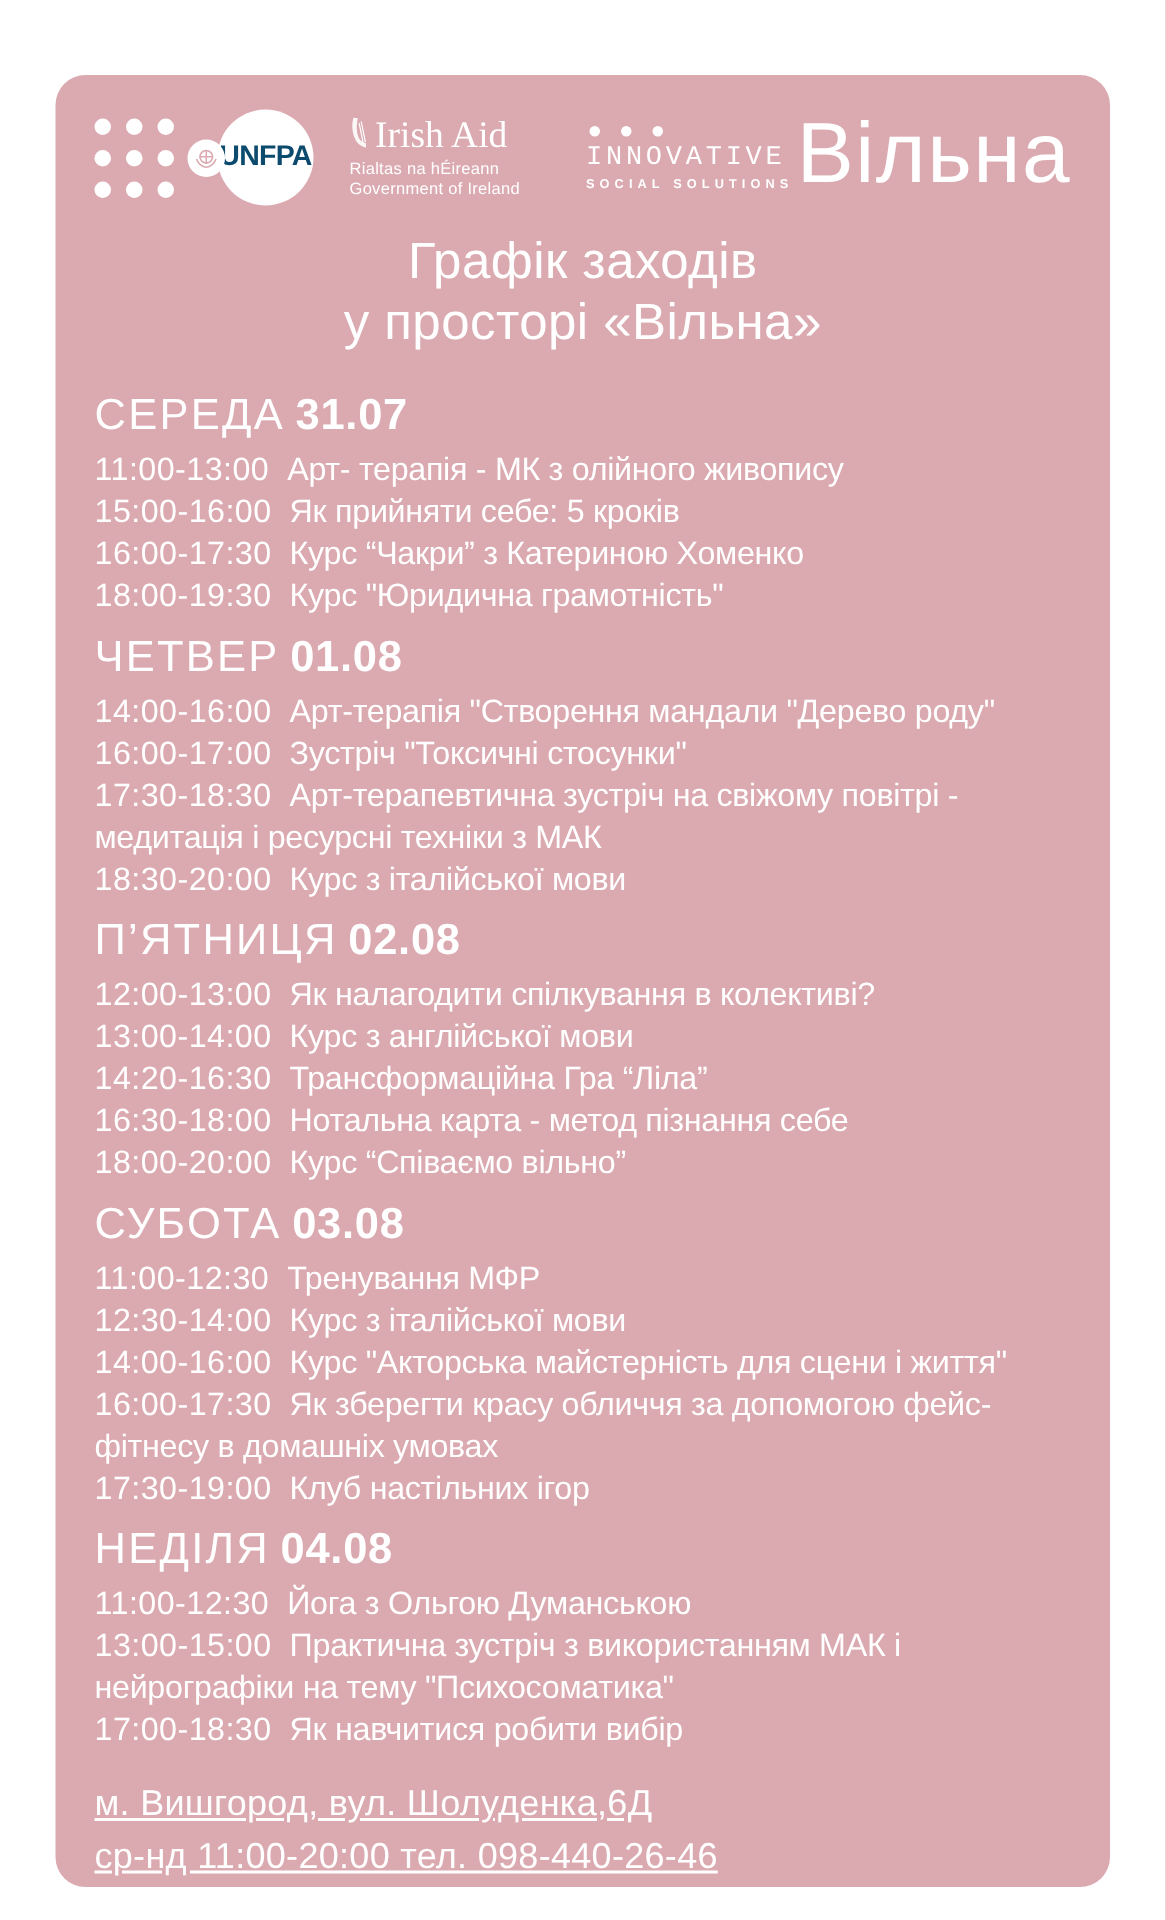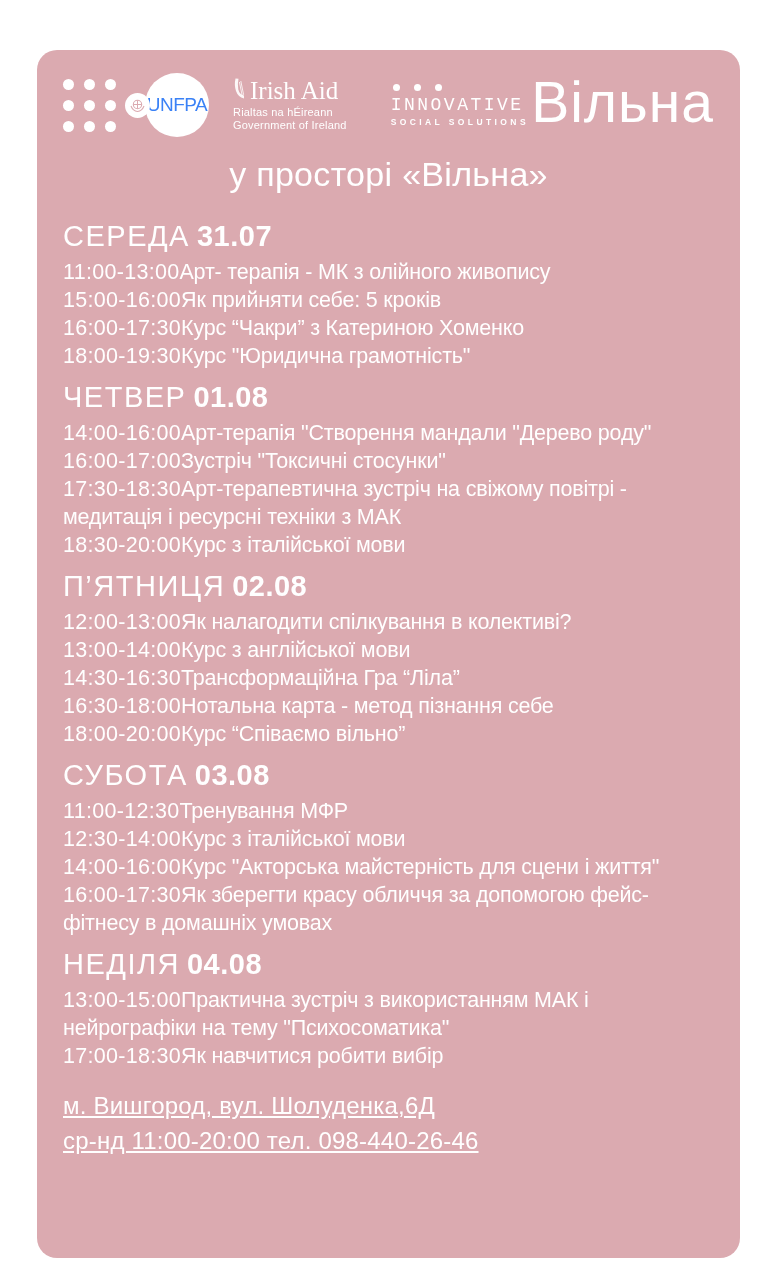--- a/index.html
+++ b/index.html
@@ -13,39 +13,39 @@
     background:#dbaab0;border-radius:20px;color:#ffffff;
     box-sizing:border-box;padding:16px 26px 0 26px;overflow:hidden;
   }
   
   .logos-row{display:flex;align-items:center;height:78px;}
   .unfpa{display:flex;align-items:center;}
   .dots-grid{display:grid;grid-template-columns:repeat(3,11px);grid-auto-rows:11px;gap:10px;margin-right:9px;}
   .dots-grid .dot{width:11px;height:11px;border-radius:50%;background:#fff;}
   .un-emblem{width:25px;height:25px;border-radius:50%;background:#fff;display:flex;align-items:center;justify-content:center;margin-right:-5px;position:relative;z-index:1;}
   .unfpa-circle{width:64px;height:64px;border-radius:50%;background:#fff;display:flex;align-items:center;justify-content:center;}
-  .unfpa-circle span{color:#3b82f6;font-weight:400;font-size:19px;letter-spacing:-0.5px;}
+  .unfpa-circle span{color:#0c4a6e;font-weight:700;font-size:19px;letter-spacing:-0.5px;}
   .irish-aid{margin-left:24px;line-height:1;}
   .irish-top{display:flex;align-items:flex-start;gap:5px;font-family:"Liberation Serif","DejaVu Serif",serif;font-size:25px;}
   .irish-sub{font-size:11px;line-height:13px;margin-top:3px;letter-spacing:0.2px;}
   .innovative{margin-left:44px;line-height:1;}
   .innov-dots{display:flex;gap:14px;margin-left:2px;margin-bottom:5px;}
   .innov-dots .dot{width:7px;height:7px;border-radius:50%;background:#fff;}
   .innov-name{font-size:18px;letter-spacing:2.5px;font-weight:400;font-family:Liberation Mono, monospace;}
   .innov-sub{font-size:8.5px;letter-spacing:3.4px;font-weight:700;margin-top:4px;}
   .vilna{margin-left:auto;font-size:57px;font-weight:200;letter-spacing:1px;line-height:1;margin-top:-6px;}
   
   .main-title{text-align:center;font-size:34px;line-height:41px;font-weight:400;letter-spacing:0.3px;margin-top:10px;}
   
   .schedule{margin-top:24px;}
   .day-section{margin-bottom:10px;}
   .day-header{font-size:29px;line-height:34px;letter-spacing:1.5px;margin-bottom:5px;font-weight:400;}
   .day-date{font-weight:700;margin-left:7px;letter-spacing:0.5px;}
   .event{font-size:21.5px;line-height:28px;letter-spacing:-0.2px;font-weight:400;}
-  .event .time{font-weight:500;letter-spacing:0.3px;margin-right:0;}
+  .event .time{font-weight:500;letter-spacing:0.3px;margin-right:12px;}
   
   .footer{margin-top:18px;font-size:24px;line-height:35px;letter-spacing:0.2px;text-decoration:underline;}
 </style>
 </head>
 <body>
 
 <div class="card">
 
   <div class="logos-row">
 
@@ -98,20 +98,21 @@
           <div class="dot"></div>
       </div>
       <div class="innov-name">INNOVATIVE</div>
       <div class="innov-sub">SOCIAL SOLUTIONS</div>
     </div>
 
     <div class="vilna">Вільна</div>
   </div>
 
   <div class="main-title">
+    <div>Графік заходів</div>
     <div>у просторі «Вільна»</div>
   </div>
 
   <div class="schedule">
 
     <div class="day-section">
       <div class="day-header">
         <span>СЕРЕДА</span><span class="day-date">31.07</span>
       </div>
       <div class="event"><span class="time">11:00-13:00</span><span>Арт- терапія - МК з олійного живопису</span></div>
@@ -129,39 +130,41 @@
       <div class="event"><span class="time">17:30-18:30</span><span>Арт-терапевтична зустріч на свіжому повітрі - медитація і ресурсні техніки з МАК</span></div>
       <div class="event"><span class="time">18:30-20:00</span><span>Курс з італійської мови</span></div>
     </div>
 
     <div class="day-section">
       <div class="day-header">
         <span>П’ЯТНИЦЯ</span><span class="day-date">02.08</span>
       </div>
       <div class="event"><span class="time">12:00-13:00</span><span>Як налагодити спілкування в колективі?</span></div>
       <div class="event"><span class="time">13:00-14:00</span><span>Курс з англійської мови</span></div>
-      <div class="event"><span class="time">14:30-16:30</span><span>Трансформаційна Гра “Ліла”</span></div>
+      <div class="event"><span class="time">14:20-16:30</span><span>Трансформаційна Гра “Ліла”</span></div>
       <div class="event"><span class="time">16:30-18:00</span><span>Нотальна карта - метод пізнання себе</span></div>
       <div class="event"><span class="time">18:00-20:00</span><span>Курс “Співаємо вільно”</span></div>
     </div>
 
     <div class="day-section">
       <div class="day-header">
         <span>СУБОТА</span><span class="day-date">03.08</span>
       </div>
       <div class="event"><span class="time">11:00-12:30</span><span>Тренування МФР</span></div>
       <div class="event"><span class="time">12:30-14:00</span><span>Курс з італійської мови</span></div>
       <div class="event"><span class="time">14:00-16:00</span><span>Курс "Акторська майстерність для сцени і життя"</span></div>
       <div class="event"><span class="time">16:00-17:30</span><span>Як зберегти красу обличчя за допомогою фейс-фітнесу в домашніх умовах</span></div>
+      <div class="event"><span class="time">17:30-19:00</span><span>Клуб настільних ігор</span></div>
     </div>
 
     <div class="day-section">
       <div class="day-header">
         <span>НЕДІЛЯ</span><span class="day-date">04.08</span>
       </div>
+      <div class="event"><span class="time">11:00-12:30</span><span>Йога з Ольгою Думанською</span></div>
       <div class="event"><span class="time">13:00-15:00</span><span>Практична зустріч з використанням МАК і нейрографіки на тему "Психосоматика"</span></div>
       <div class="event"><span class="time">17:00-18:30</span><span>Як навчитися робити вибір</span></div>
     </div>
 
   </div>
 
   <div class="footer">
     <div>м. Вишгород, вул. Шолуденка,6Д</div>
     <div>ср-нд 11:00-20:00 тел. 098-440-26-46</div>
   </div>

